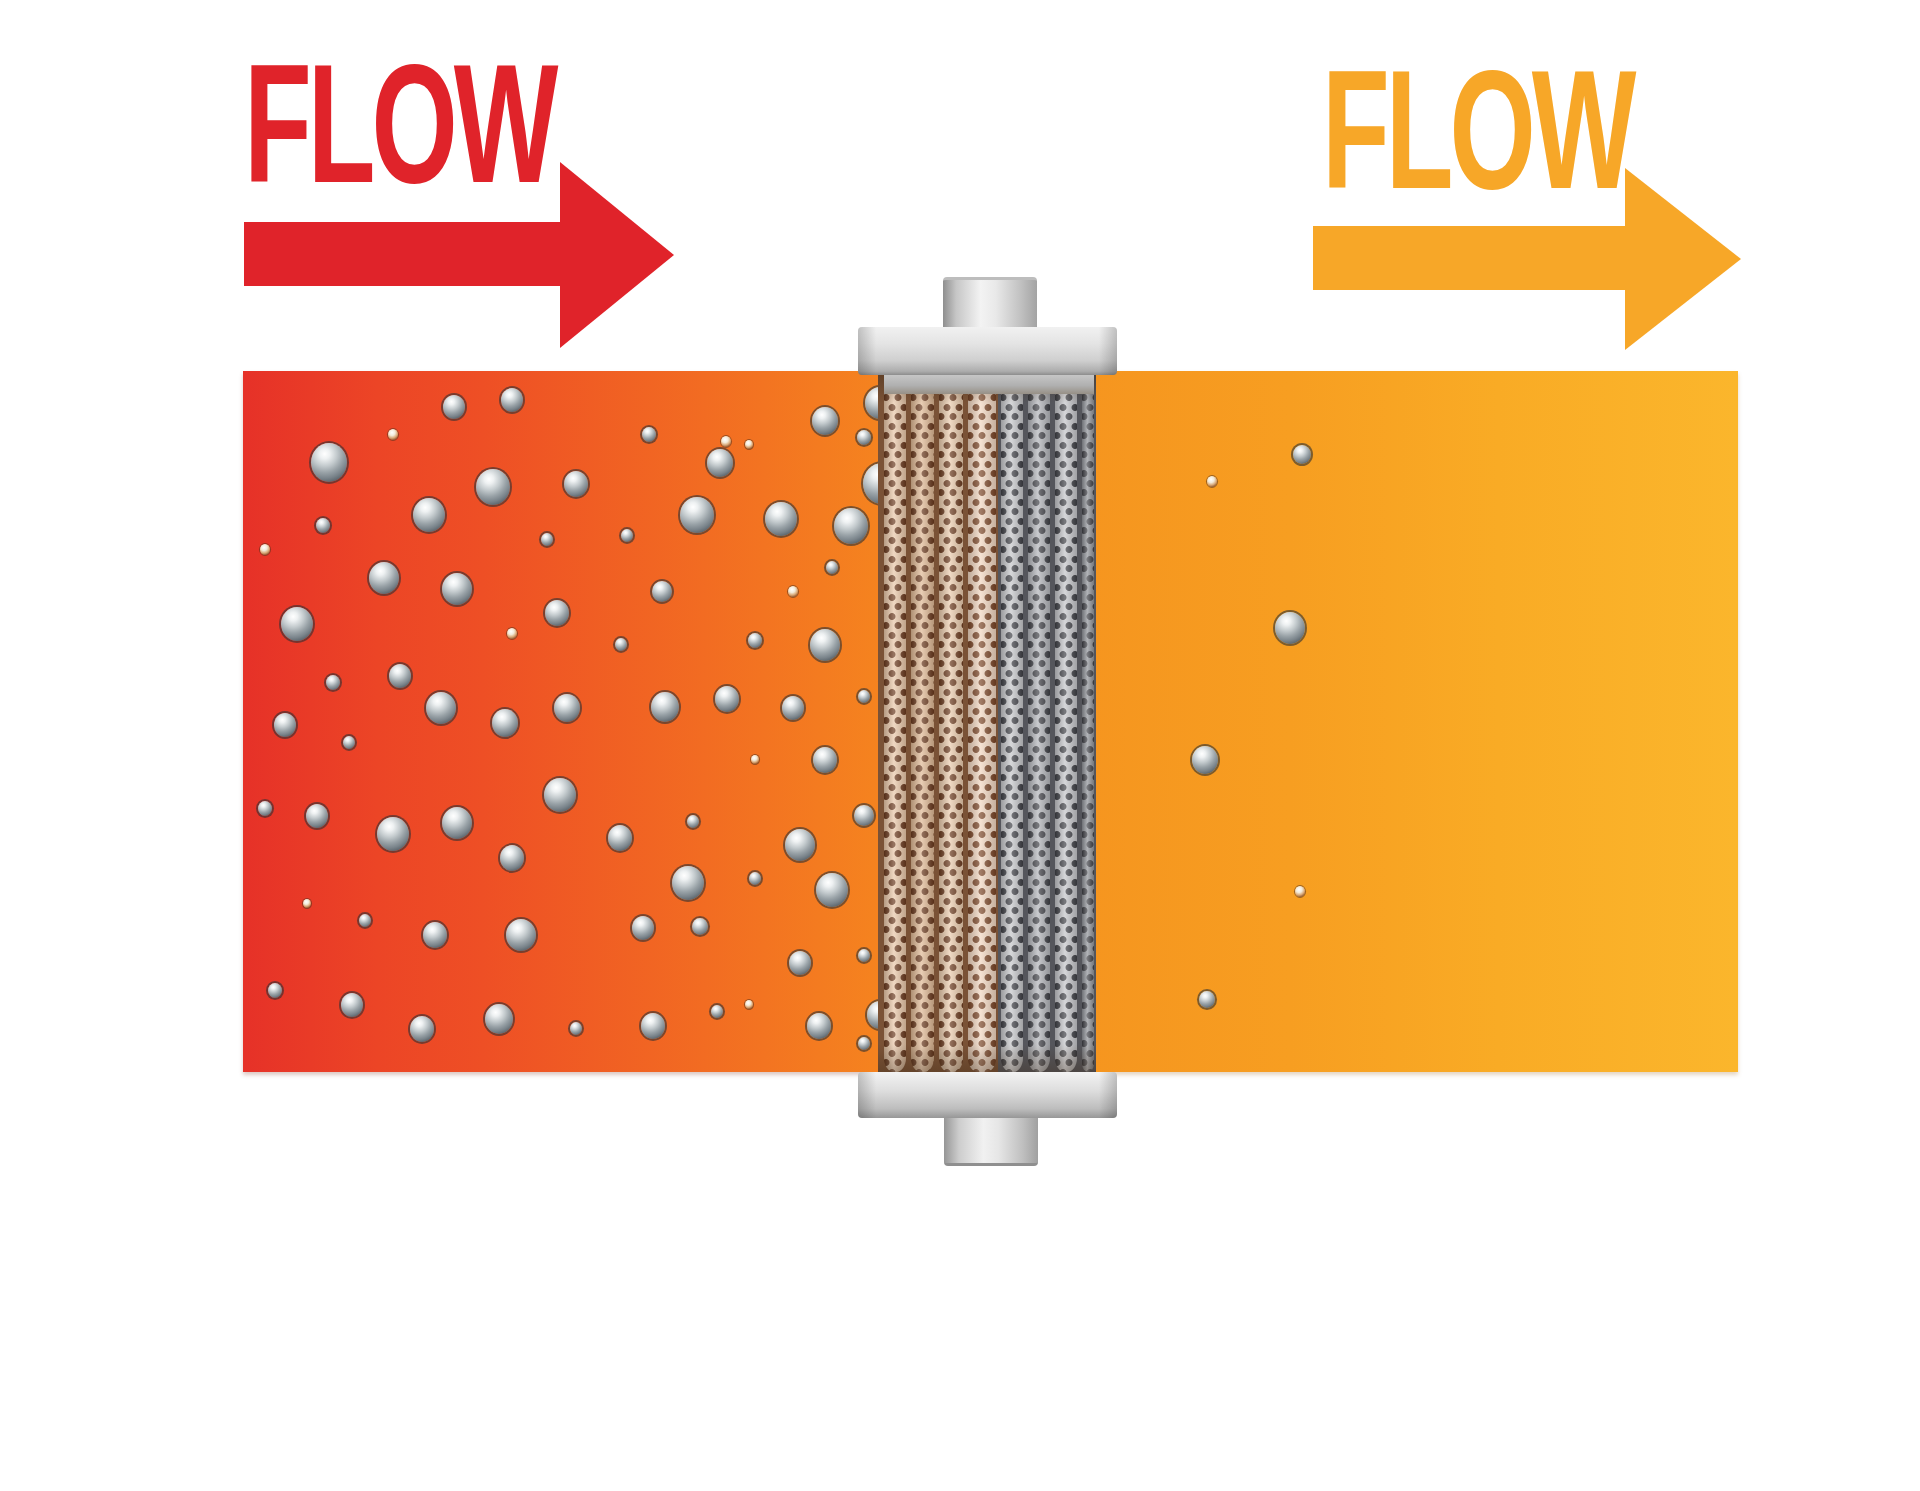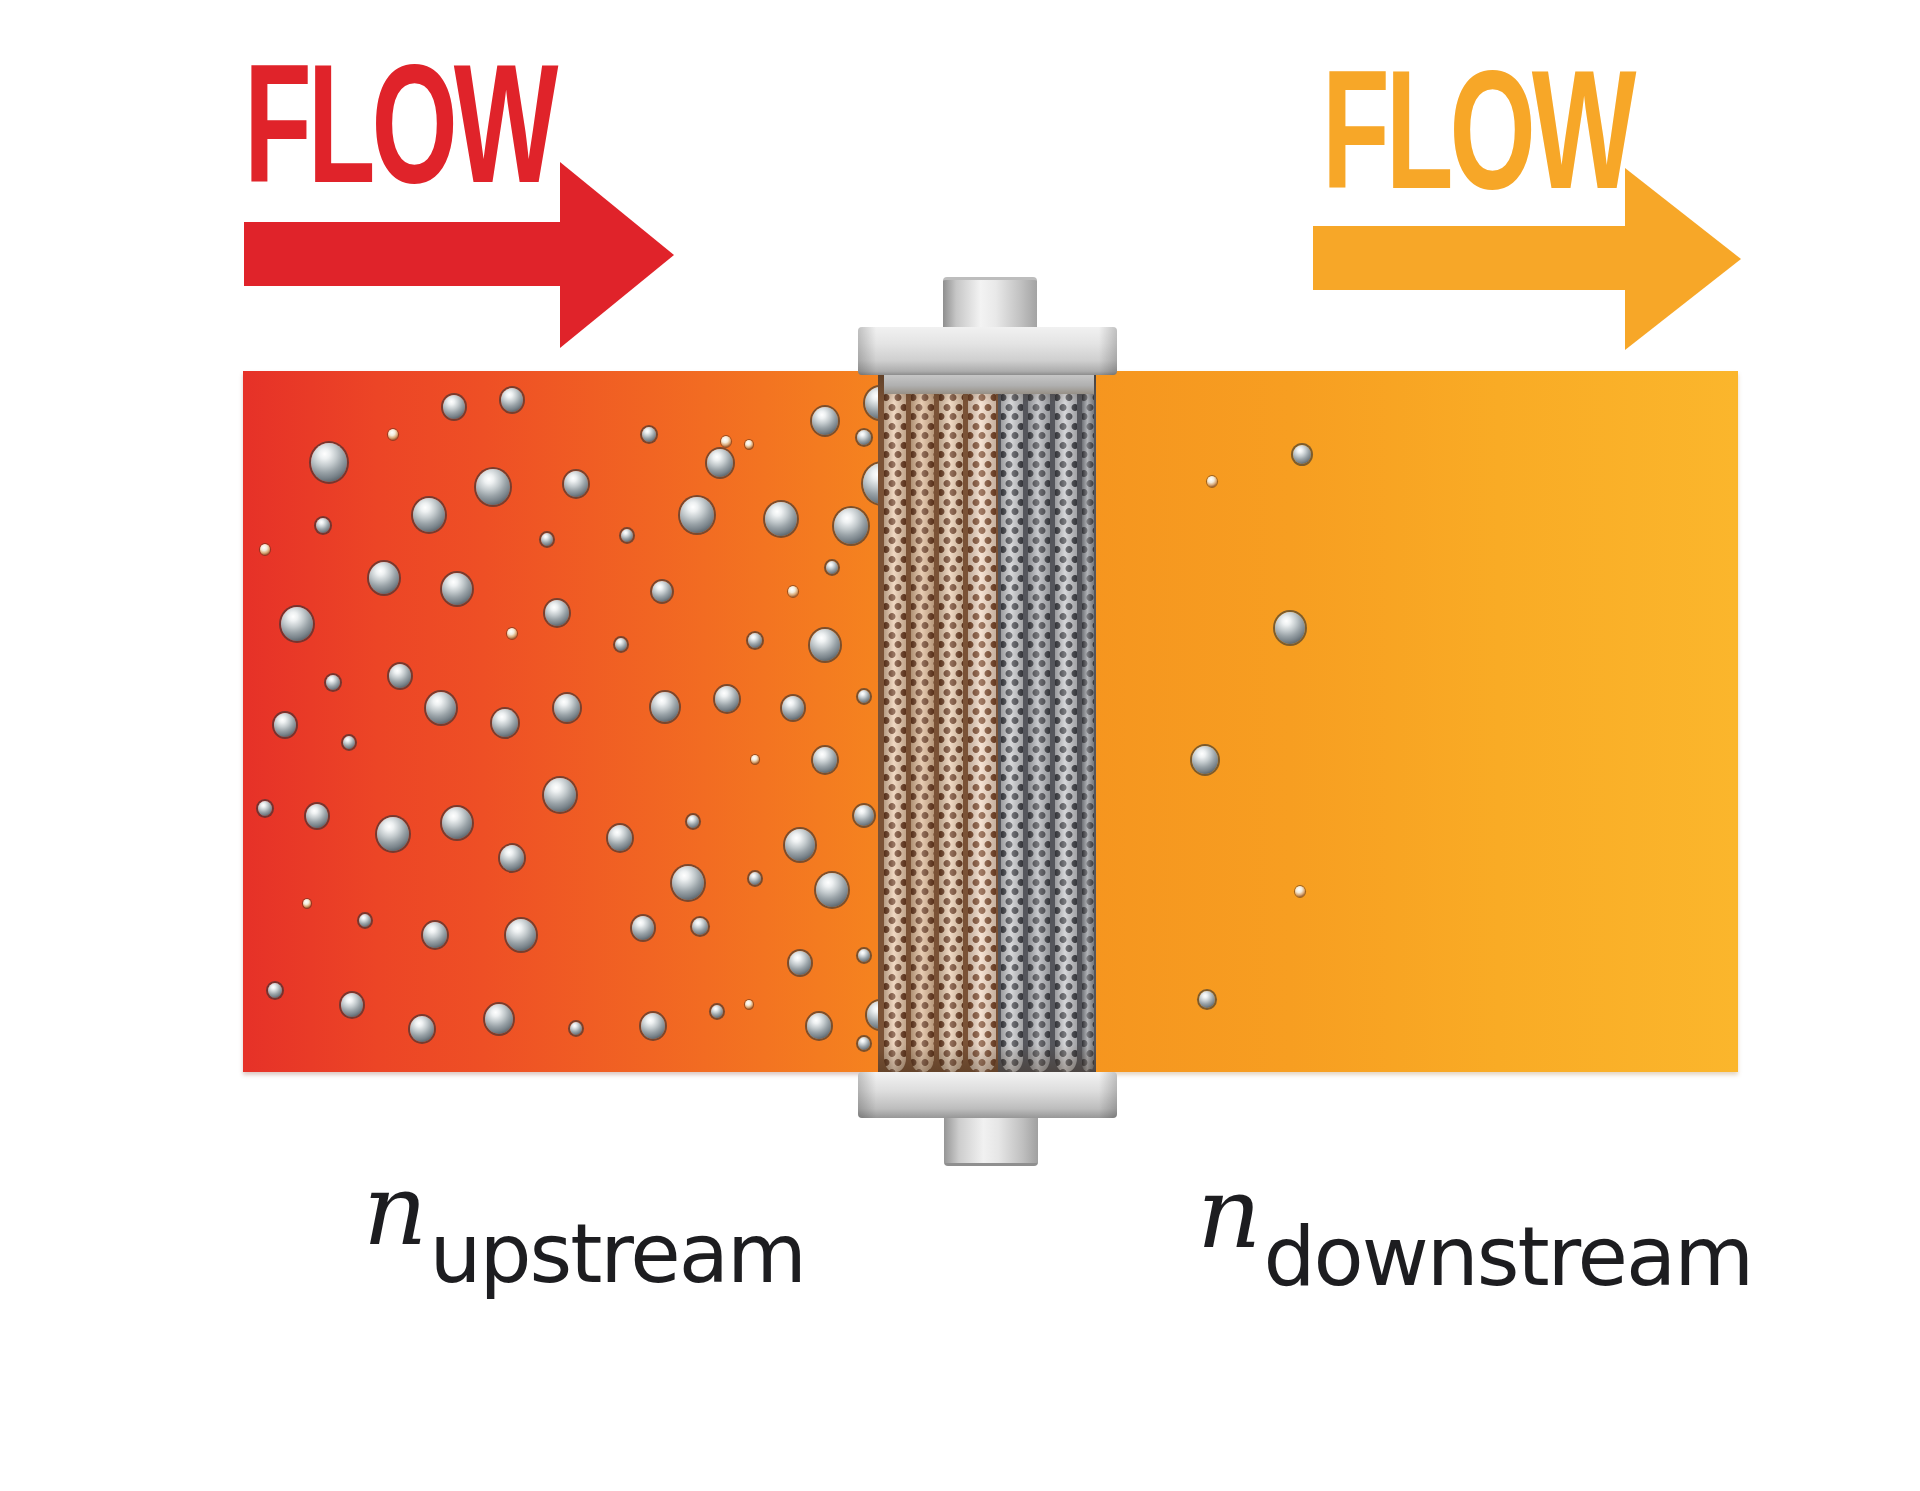--- a/index.html
+++ b/index.html
@@ -209,20 +209,14 @@
     <div class="shaft"></div>
     <div class="head"></div>
   </div>
 
   <div class="flow-word right">FLOW</div>
   <div class="arrow amber">
     <div class="shaft"></div>
     <div class="head"></div>
   </div>
 
-  <div class="eq-label up">
-    <span class="n">n</span><span class="sub">upstream</span>
-  </div>
-  <div class="eq-label down">
-    <span class="n">n</span><span class="sub">downstream</span>
-  </div>
 
 </div>
 
 </body></html>

